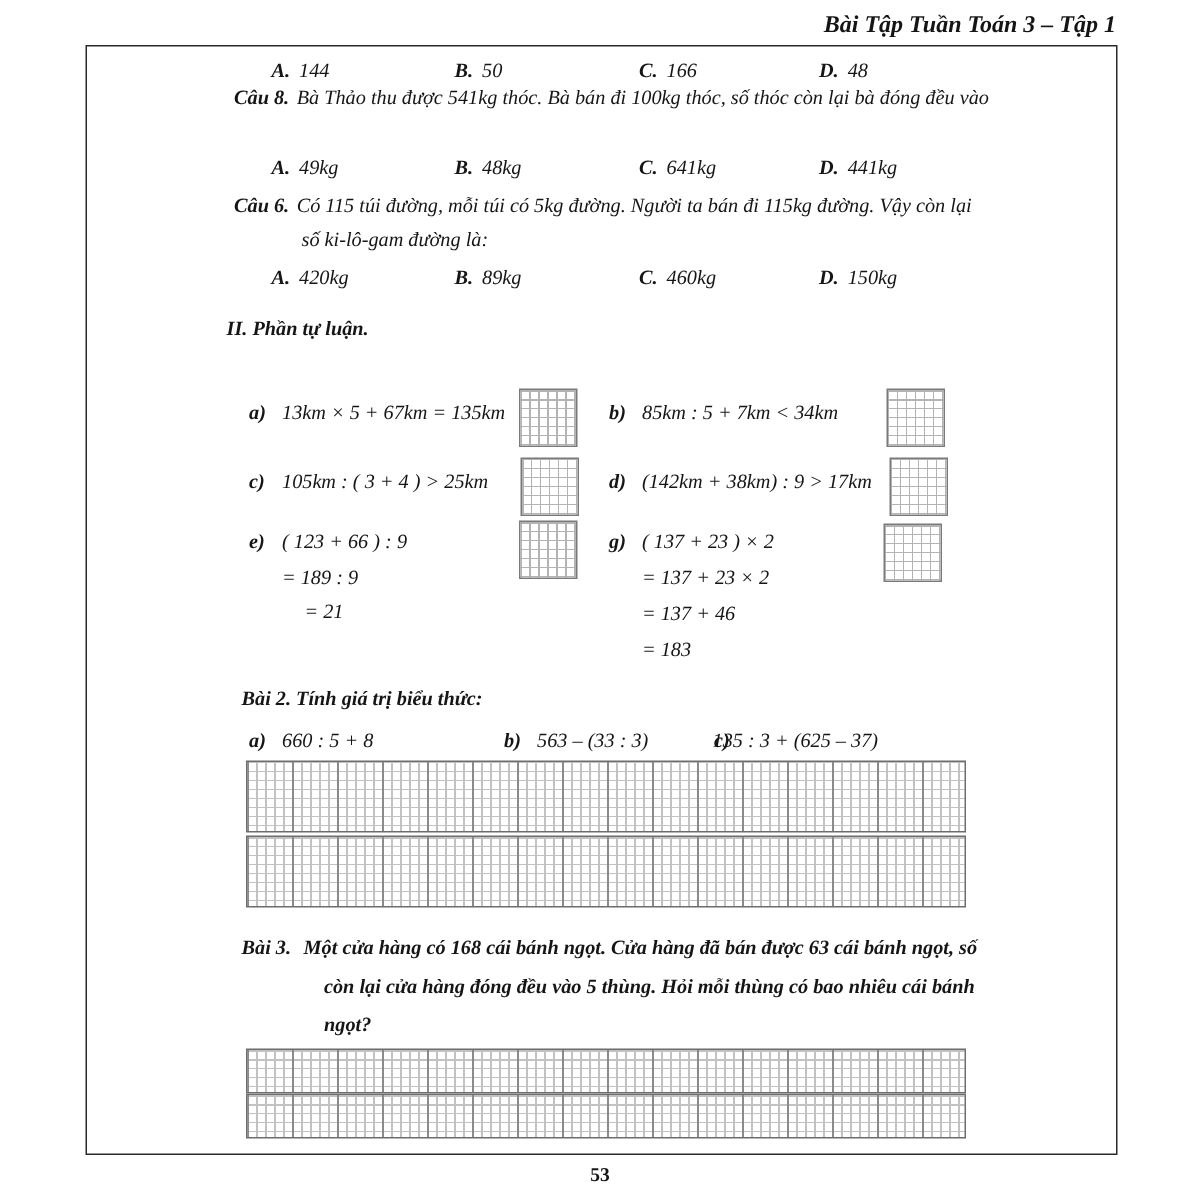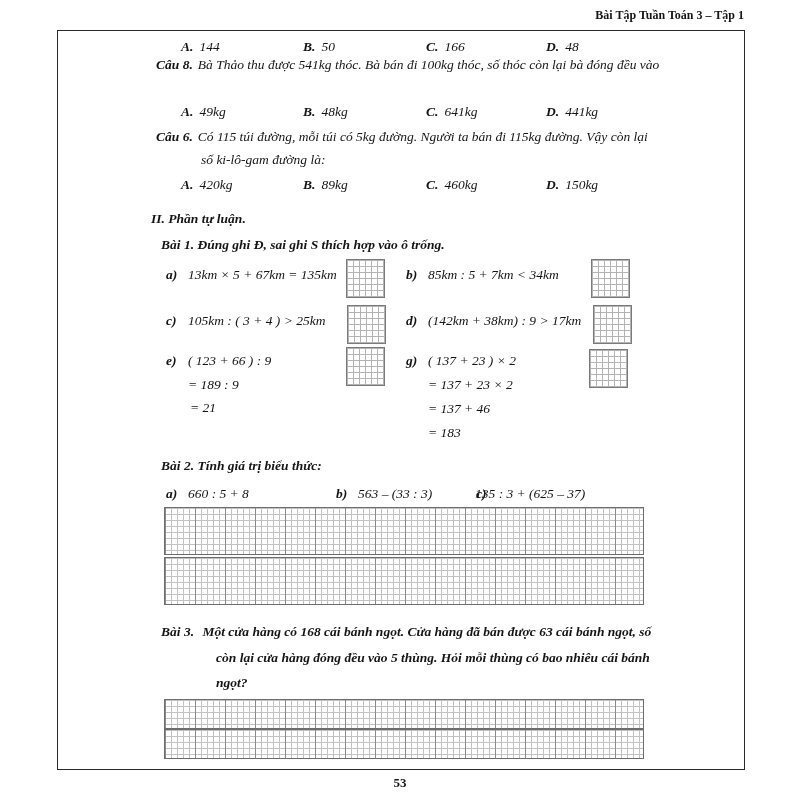--- a/index.html
+++ b/index.html
@@ -1,18 +1,18 @@
 <!DOCTYPE html>
 <html><head>
 <meta charset="utf-8">
 <style>
   html,body{margin:0;padding:0;background:#fff;}
   .page{position:relative;width:800px;height:800px;background:#ffffff;overflow:hidden;
         font-family:"Liberation Serif",serif;color:#151515;font-size:13.5px;}
-  .header{position:absolute;top:8px;right:56px;font-size:12px;font-weight:bold;white-space:nowrap;}
+  .header{position:absolute;top:8px;right:56px;font-size:16px;font-weight:bold;font-style:italic;white-space:nowrap;}
   .frame{position:absolute;left:57px;top:30px;width:686px;height:738px;border:1px solid #2a2a2a;}
   .t{position:absolute;white-space:nowrap;line-height:1.25;font-style:italic;}
   .b{font-weight:bold;}
   .ltr{font-weight:bold;margin-right:6px;}
   .lbl{font-weight:bold;margin-right:5px;}
   .ans span{font-weight:normal;}
   .gridbox{position:absolute;width:37px;height:37px;border:1px solid #7a7a7a;background-color:#fff;
     background-image:
       repeating-linear-gradient(to right,#b3b3b3 0 1px,transparent 1px 6px),
       repeating-linear-gradient(to bottom,#b3b3b3 0 1px,transparent 1px 6px);}
@@ -45,40 +45,39 @@
 
     <div class="t" style="top:98px;left:98px"><b class="lbl">Câu 6.</b><span>Có 115 túi đường, mỗi túi có 5kg đường. Người ta bán đi 115kg đường. Vậy còn lại</span></div>
     <div class="t" style="top:121px;left:143px">số ki-lô-gam đường là:</div>
     <span class="t ans" style="top:146px;left:123px"><b class="ltr">A.</b><span>420kg</span></span>
     <span class="t ans" style="top:146px;left:245px"><b class="ltr">B.</b><span>89kg</span></span>
     <span class="t ans" style="top:146px;left:368px"><b class="ltr">C.</b><span>460kg</span></span>
     <span class="t ans" style="top:146px;left:488px"><b class="ltr">D.</b><span>150kg</span></span>
 
     <div class="t b" style="top:180px;left:93px">II. Phần tự luận.</div>
 
-    <div class="t b" style="top:206px;left:103px">Bài 1. Đúng ghi Đ, sai ghi S thích hợp vào ô trống.</div>
 
     <span class="t b" style="top:236px;left:108px">a)</span>
     <span class="t" style="top:236px;left:130px">13km × 5 + 67km = 135km</span>
     <div class="gridbox" style="top:228px;left:288px"></div>
     <span class="t b" style="top:236px;left:348px">b)</span>
     <span class="t" style="top:236px;left:370px">85km : 5 + 7km &lt; 34km</span>
     <div class="gridbox" style="top:228px;left:533px"></div>
 
     <span class="t b" style="top:282px;left:108px">c)</span>
     <span class="t" style="top:282px;left:130px">105km : ( 3 + 4 ) &gt; 25km</span>
     <div class="gridbox" style="top:274px;left:289px"></div>
     <span class="t b" style="top:282px;left:348px">d)</span>
     <span class="t" style="top:282px;left:370px">(142km + 38km) : 9 &gt; 17km</span>
     <div class="gridbox" style="top:274px;left:535px"></div>
 
     <span class="t b" style="top:322px;left:108px">e)</span>
     <span class="t" style="top:322px;left:130px">( 123 + 66 ) : 9</span>
     <span class="t" style="top:346px;left:130px">= 189 : 9</span>
-    <span class="t" style="top:369px;left:132px">= 21</span>
+    <span class="t" style="top:369px;left:145px">= 21</span>
     <div class="gridbox" style="top:316px;left:288px"></div>
     <span class="t b" style="top:322px;left:348px">g)</span>
     <span class="t" style="top:322px;left:370px">( 137 + 23 ) × 2</span>
     <span class="t" style="top:346px;left:370px">= 137 + 23 × 2</span>
     <span class="t" style="top:370px;left:370px">= 137 + 46</span>
     <span class="t" style="top:394px;left:370px">= 183</span>
     <div class="gridbox" style="top:318px;left:531px"></div>
 
     <div class="t b" style="top:427px;left:103px">Bài 2. Tính giá trị biểu thức:</div>
     <span class="t b" style="top:455px;left:108px">a)</span>

